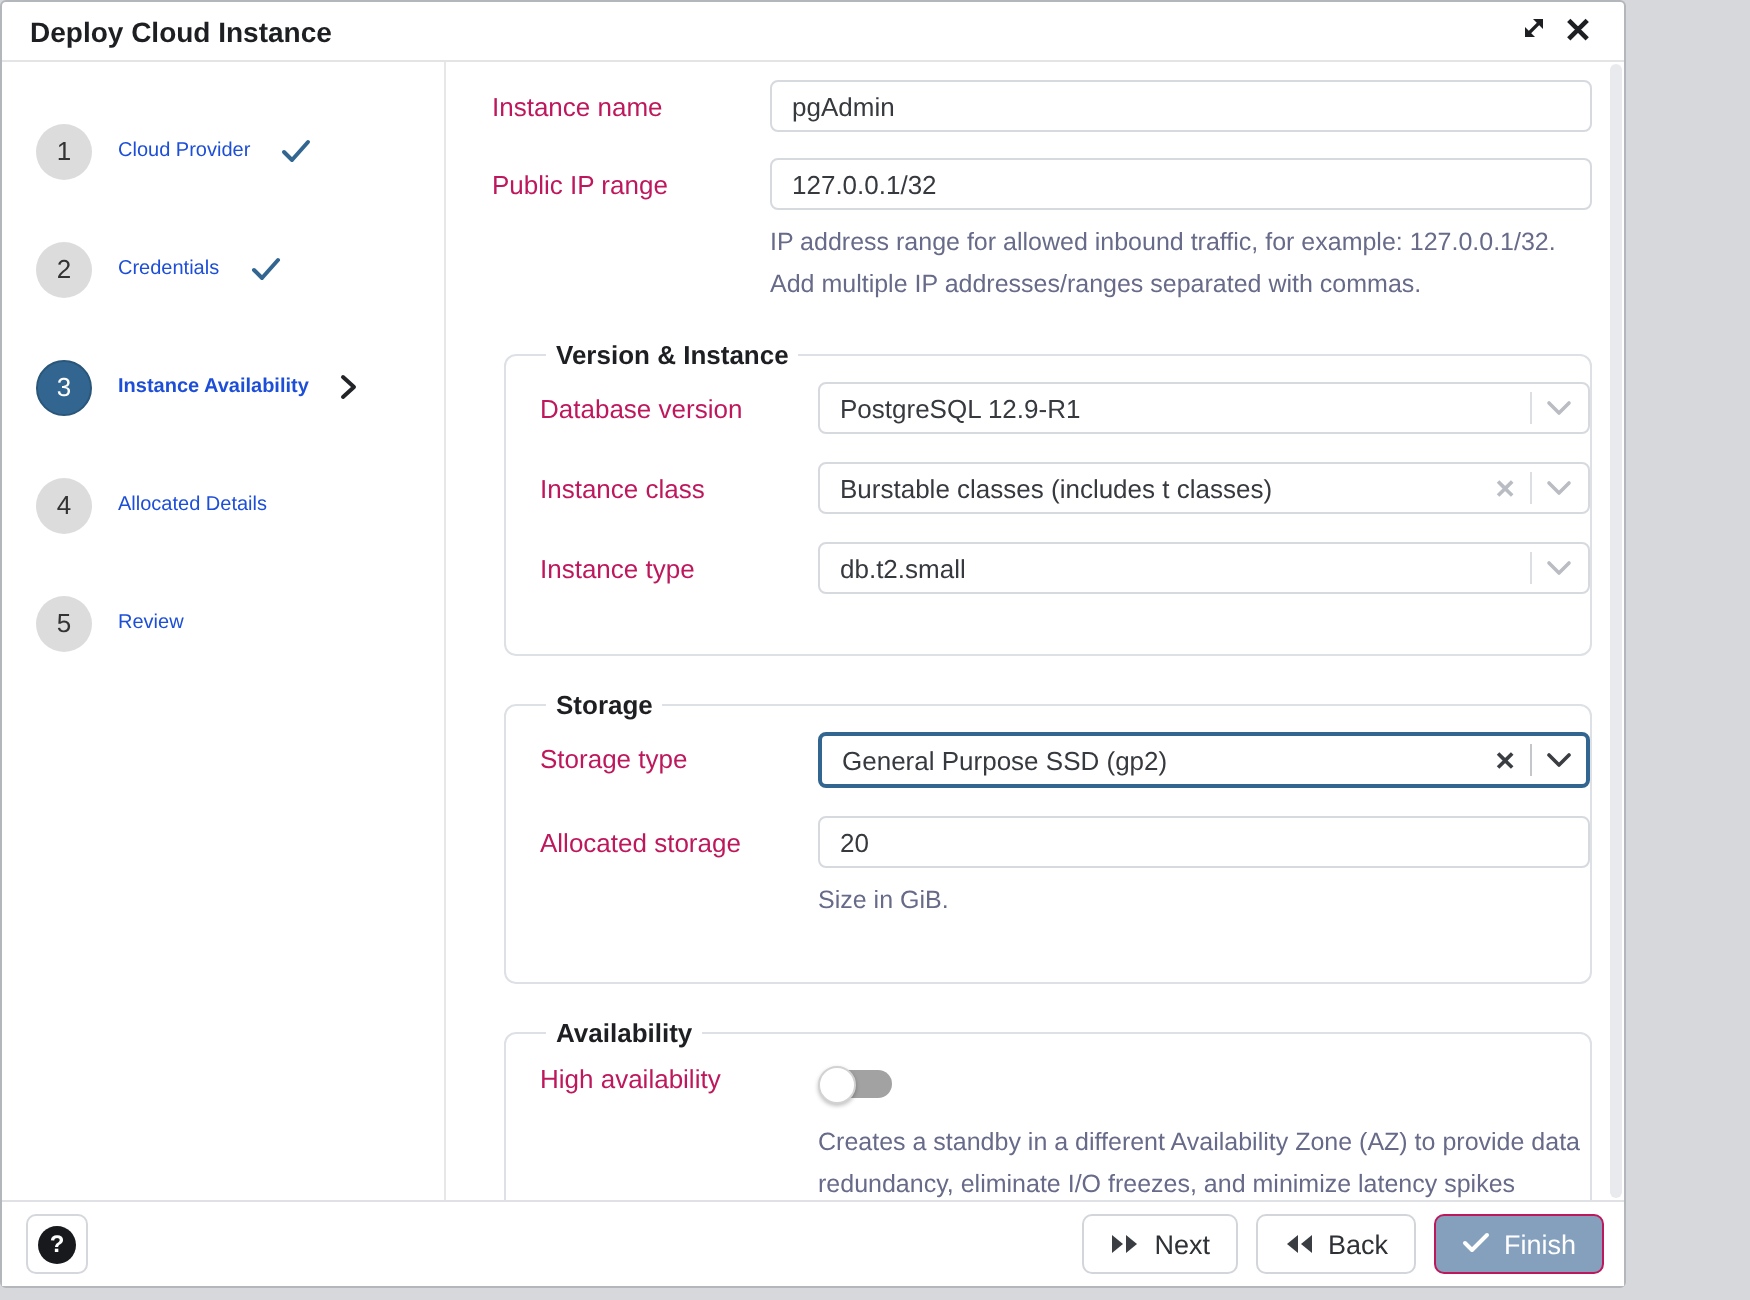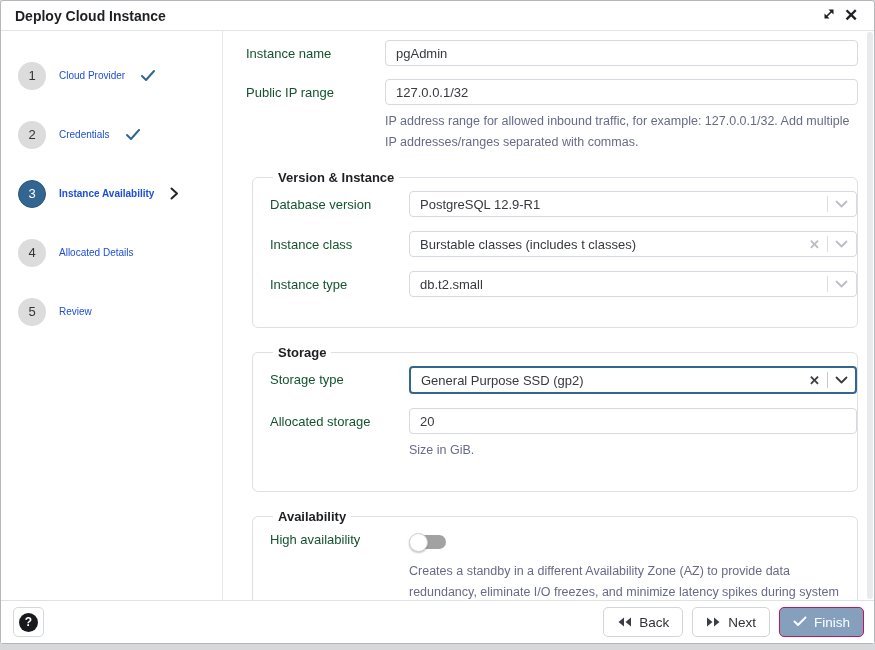--- a/index.html
+++ b/index.html
@@ -4,21 +4,21 @@
 <style>
   * { margin: 0; padding: 0; box-sizing: border-box; }
   html, body { width: 875px; height: 650px; }
   body {
     font-family: "Liberation Sans", sans-serif;
     background: #d6d8db;
     color: #303236;
     overflow: hidden;
   }
   .dialog {
-    width: 875px; height: 644px;
+    width: 813px; height: 644px;
     background: #fff;
     border: 1px solid #b3b6bb;
     border-radius: 3px;
     display: flex; flex-direction: column;
   }
   
   .dlg-header {
     height: 30px; flex: 0 0 30px;
     display: flex; align-items: center;
     padding: 0 12px 0 14px;
@@ -60,21 +60,21 @@
     padding: 9px 16px 0 23px;
     overflow: hidden;
   }
   .scroll-track {
     position: absolute; top: 1px; bottom: 1px; right: 1px; width: 6px;
     background: #e9eaed; border-radius: 3px;
   }
   .frm-row { display: flex; align-items: flex-start; margin-bottom: 13px; }
   .frm-label {
     width: 139px; flex: 0 0 139px;
-    font-size: 13px; color: #14532d; padding-top: 6px;
+    font-size: 13px; color: #be185d; padding-top: 6px;
   }
   .frm-control { flex: 1; min-width: 0; }
   .text-input {
     width: 100%; height: 26px;
     border: 1px solid #d6d9de; border-radius: 4px;
     padding: 0 10px; font-size: 13px; color: #36393e;
     font-family: "Liberation Sans", sans-serif;
     background: #fff; outline: none;
   }
   .combo { position: relative; }
@@ -340,35 +340,35 @@
 
   <div class="dlg-footer">
     <button class="help-btn">
       <span class="help-circle">?</span>
     </button>
     <div class="footer-spacer"></div>
 
     <button class="btn btn-secondary">
       <span>
         <svg width="15" height="10" viewBox="0 0 15 10">
+            <polygon points="1,0.5 6.5,5 1,9.5" fill="#3a3d42"></polygon>
+            <polygon points="8,0.5 13.5,5 8,9.5" fill="#3a3d42"></polygon>
+          </svg>
+      </span>
+      <span>Next</span>
+    </button>
+
+    <button class="btn btn-secondary">
+      <span>
+        <svg width="15" height="10" viewBox="0 0 15 10">
             <polygon points="7,0.5 1.5,5 7,9.5" fill="#3a3d42"></polygon>
             <polygon points="14,0.5 8.5,5 14,9.5" fill="#3a3d42"></polygon>
           </svg>
       </span>
       <span>Back</span>
-    </button>
-
-    <button class="btn btn-secondary">
-      <span>
-        <svg width="15" height="10" viewBox="0 0 15 10">
-            <polygon points="1,0.5 6.5,5 1,9.5" fill="#3a3d42"></polygon>
-            <polygon points="8,0.5 13.5,5 8,9.5" fill="#3a3d42"></polygon>
-          </svg>
-      </span>
-      <span>Next</span>
     </button>
 
     <button class="btn btn-primary">
       <span>
         <svg width="14" height="11" viewBox="0 0 14 11">
             <polyline points="1.5,5.5 5,9 12.5,1.5" fill="none" stroke="#fff" stroke-width="2" stroke-linecap="round" stroke-linejoin="round"></polyline>
           </svg>
       </span>
       <span>Finish</span>
     </button>

